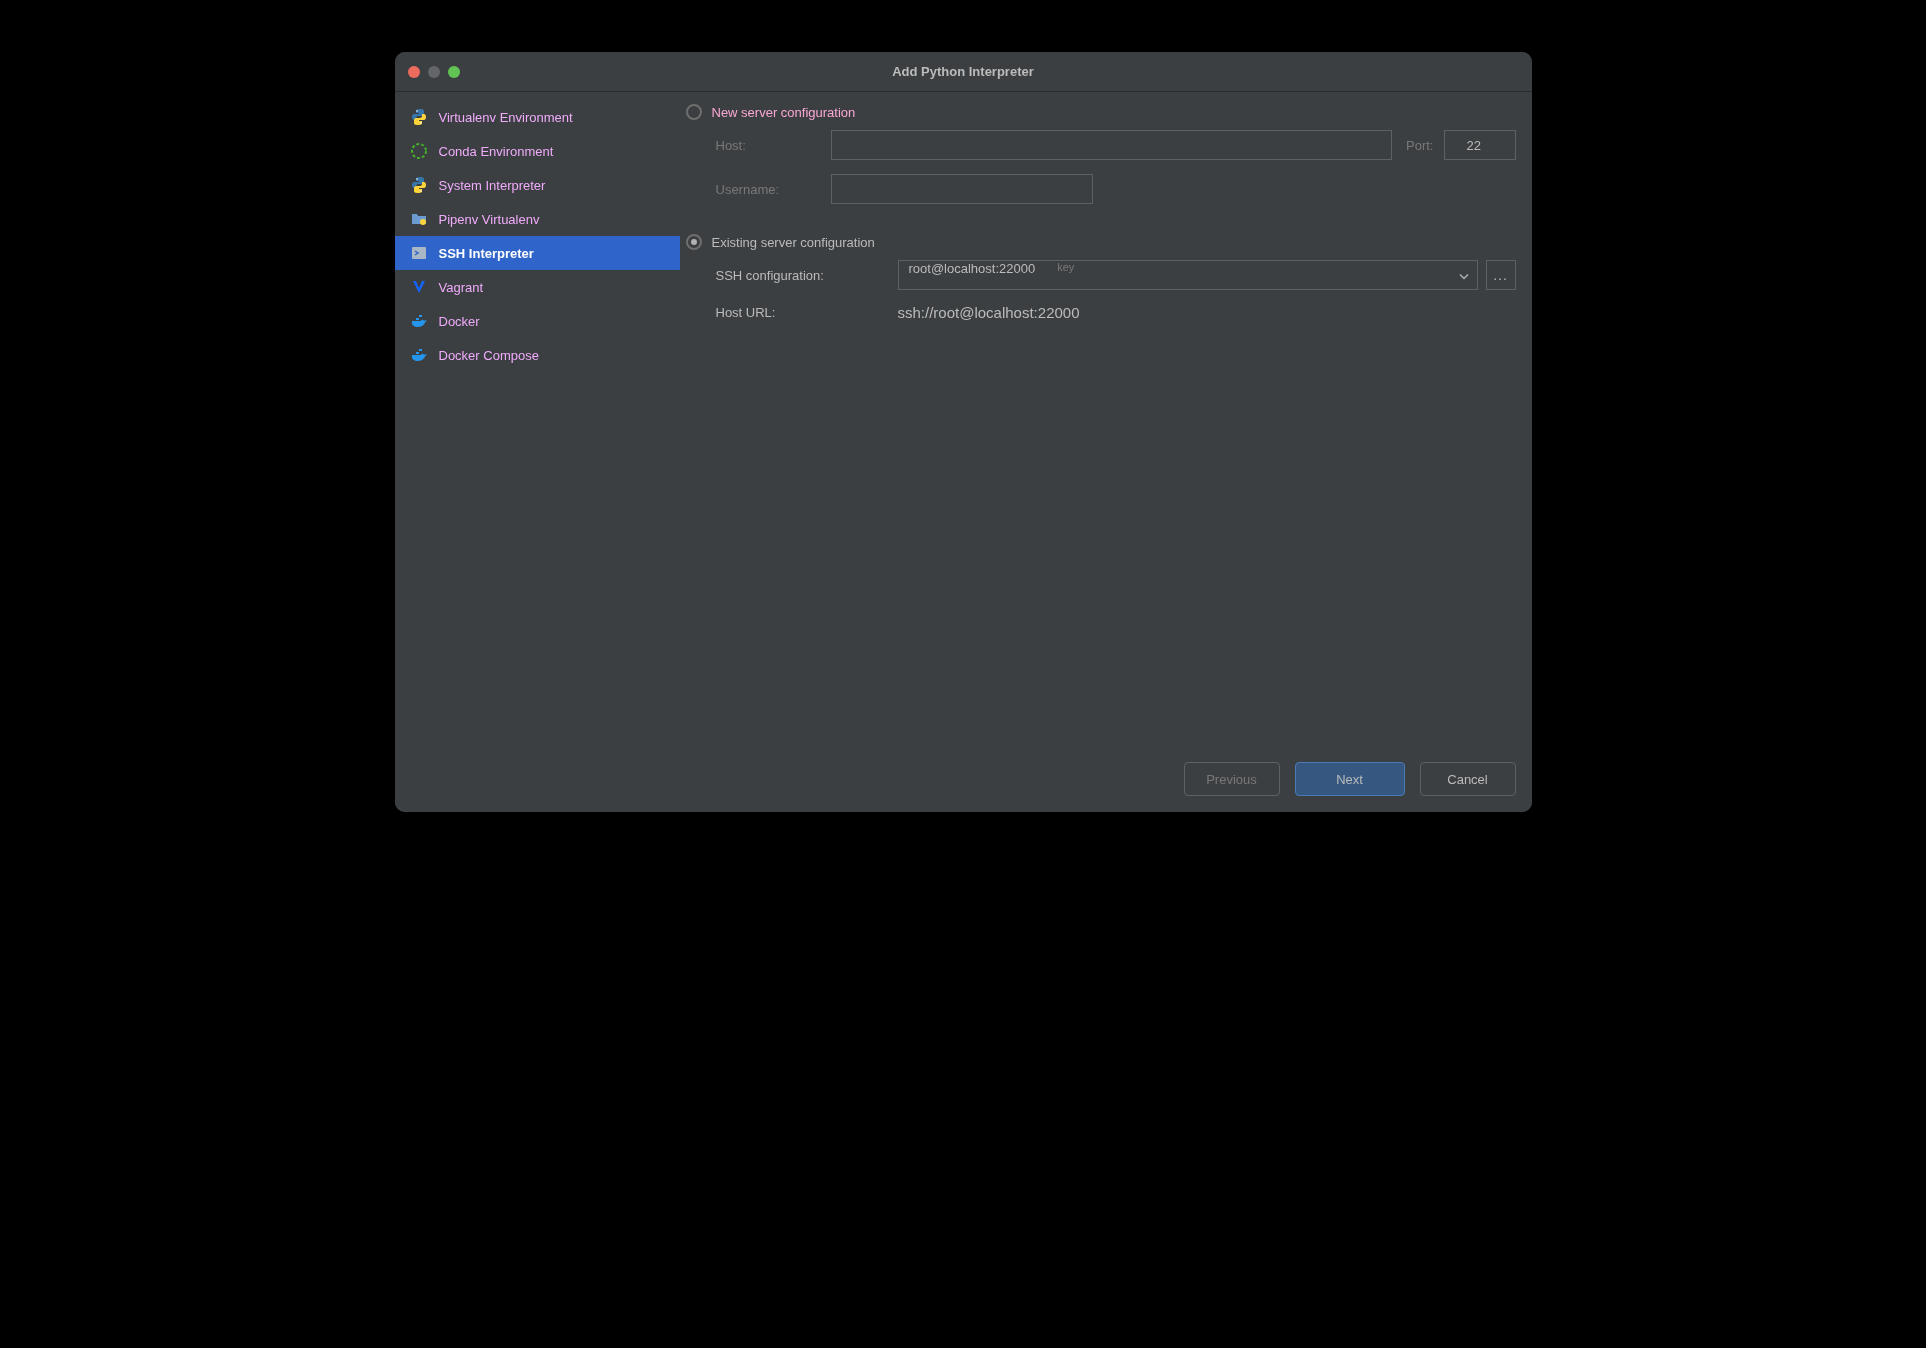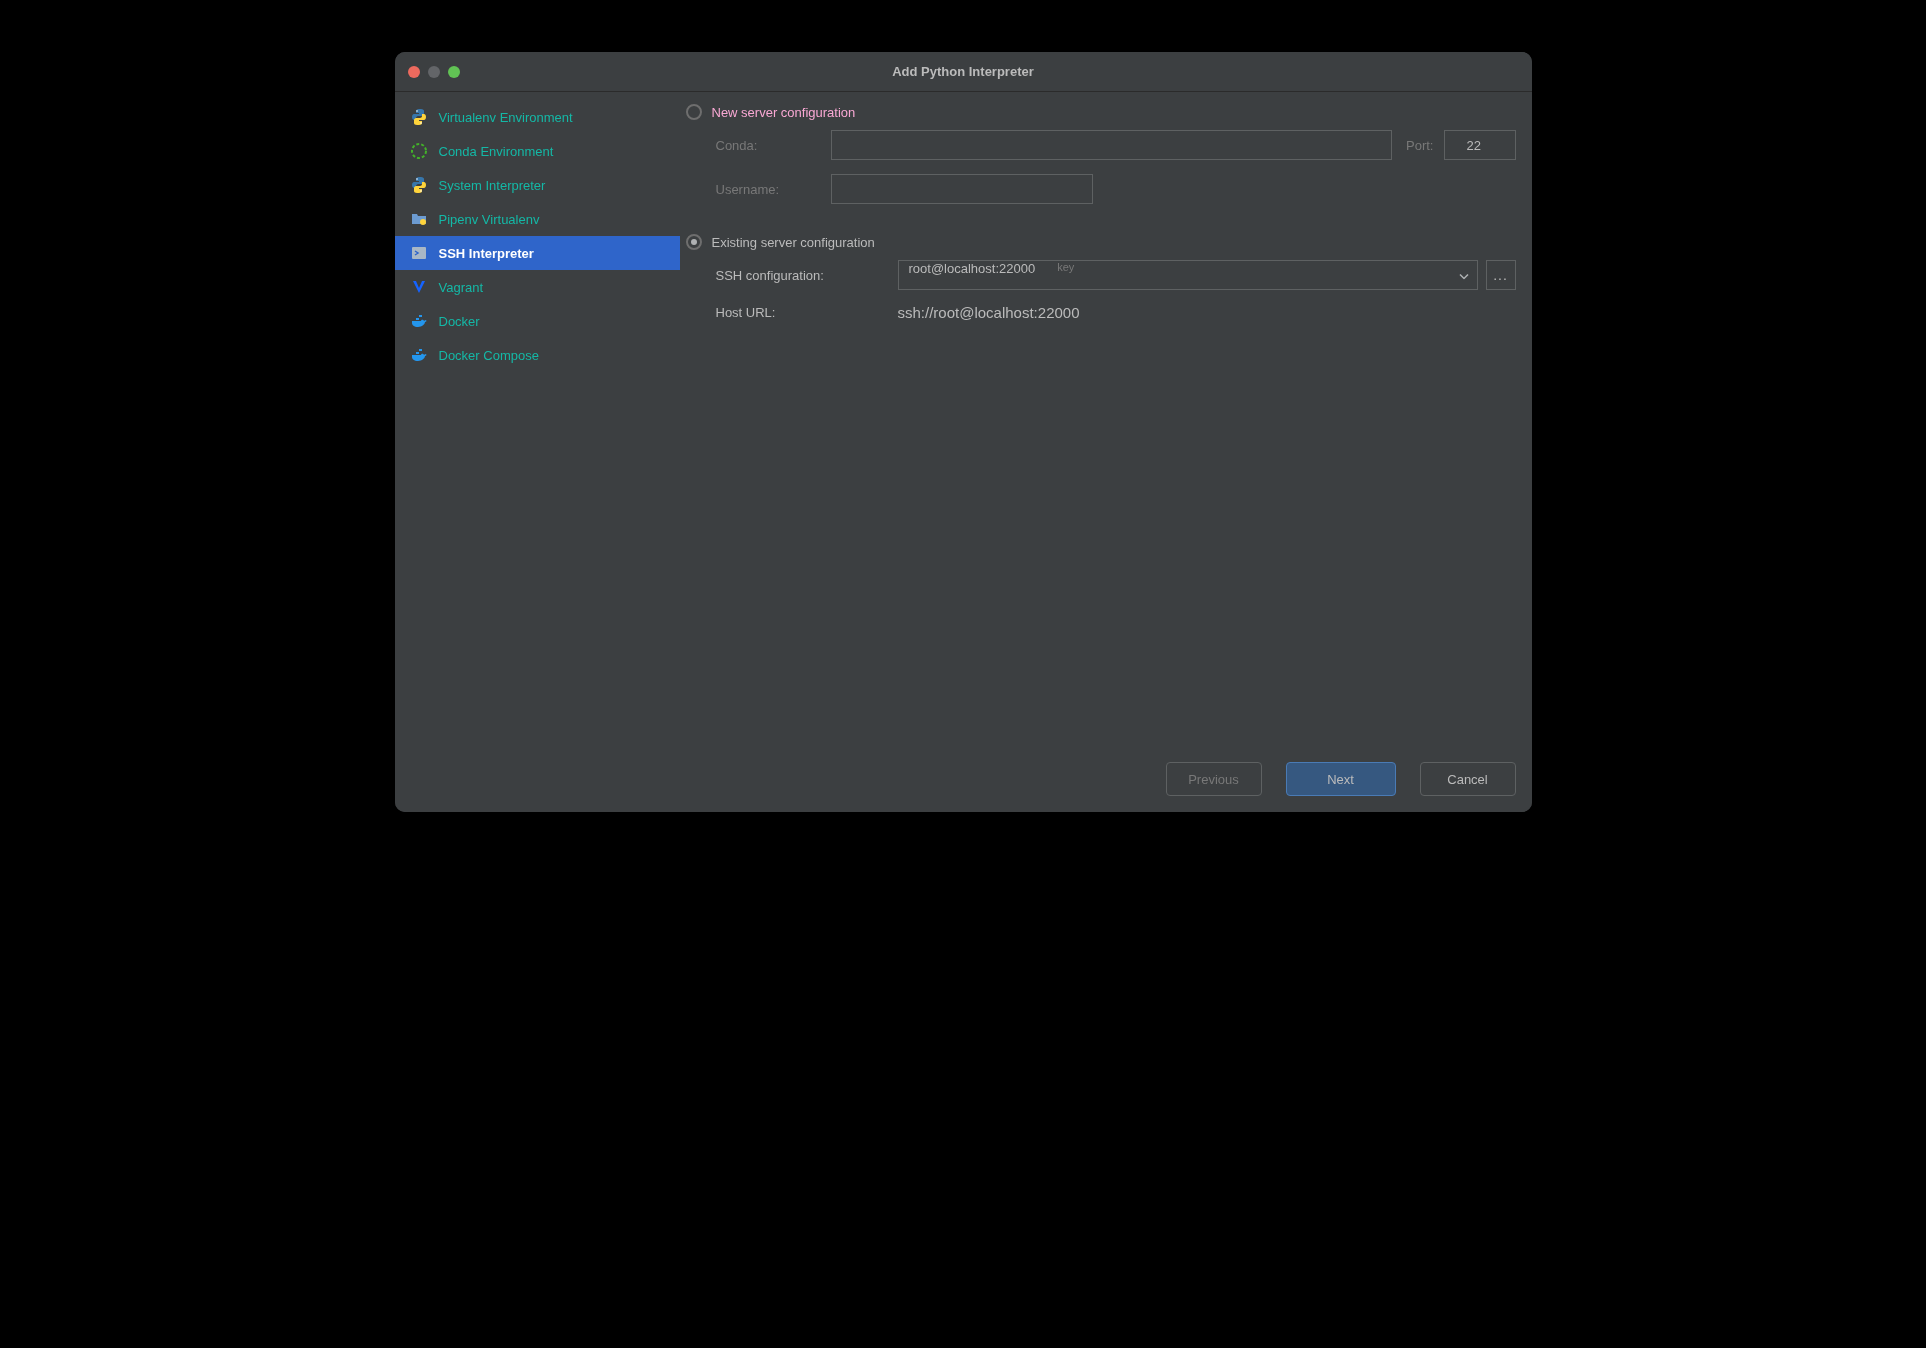--- a/index.html
+++ b/index.html
@@ -64,21 +64,21 @@
     .sidebar {
       width: 285px;
       background: #3c3f41;
       padding-top: 8px;
     }
     .sidebar-item {
       display: flex;
       align-items: center;
       height: 34px;
       padding-left: 14px;
-      color: #14b8a6;
+      color: #f0abfc;
       font-size: 13px;
       cursor: pointer;
     }
     .sidebar-item.selected {
       background: #2f65ca;
       color: #ffffff;
       font-weight: 600;
     }
     .sidebar-icon {
       width: 20px;
@@ -202,21 +202,21 @@
     }
     .host-url-value {
       color: #bbbbbb;
       font-size: 15px;
     }
     .footer {
       position: absolute;
       bottom: 16px;
       right: 16px;
       display: flex;
-      gap: 24px;
+      gap: 15px;
     }
     .footer-btn {
       height: 34px;
       padding: 0 20px;
       border-radius: 4px;
       font-size: 13px;
       cursor: pointer;
       display: flex;
       align-items: center;
       justify-content: center;
@@ -326,21 +326,21 @@
       </div>
     </div>
 
     <div class="main-panel">
       <div class="radio-section">
         <div class="radio"></div>
         <span class="radio-label disabled">New server configuration</span>
       </div>
       <div class="form-section">
         <div class="form-row">
-          <span class="form-label">Conda:</span>
+          <span class="form-label">Host:</span>
           <input class="text-input disabled" style="flex: 1 1 0%;" disabled="" value="">
           <span class="form-label" style="width:auto;margin-left:14px;margin-right:10px">Port:</span>
           <input class="text-input disabled" style="width: 72px;" disabled="" value="22">
         </div>
         <div class="form-row">
           <span class="form-label">Username:</span>
           <input class="text-input disabled" style="width: 262px;" disabled="" value="">
         </div>
       </div>
 

